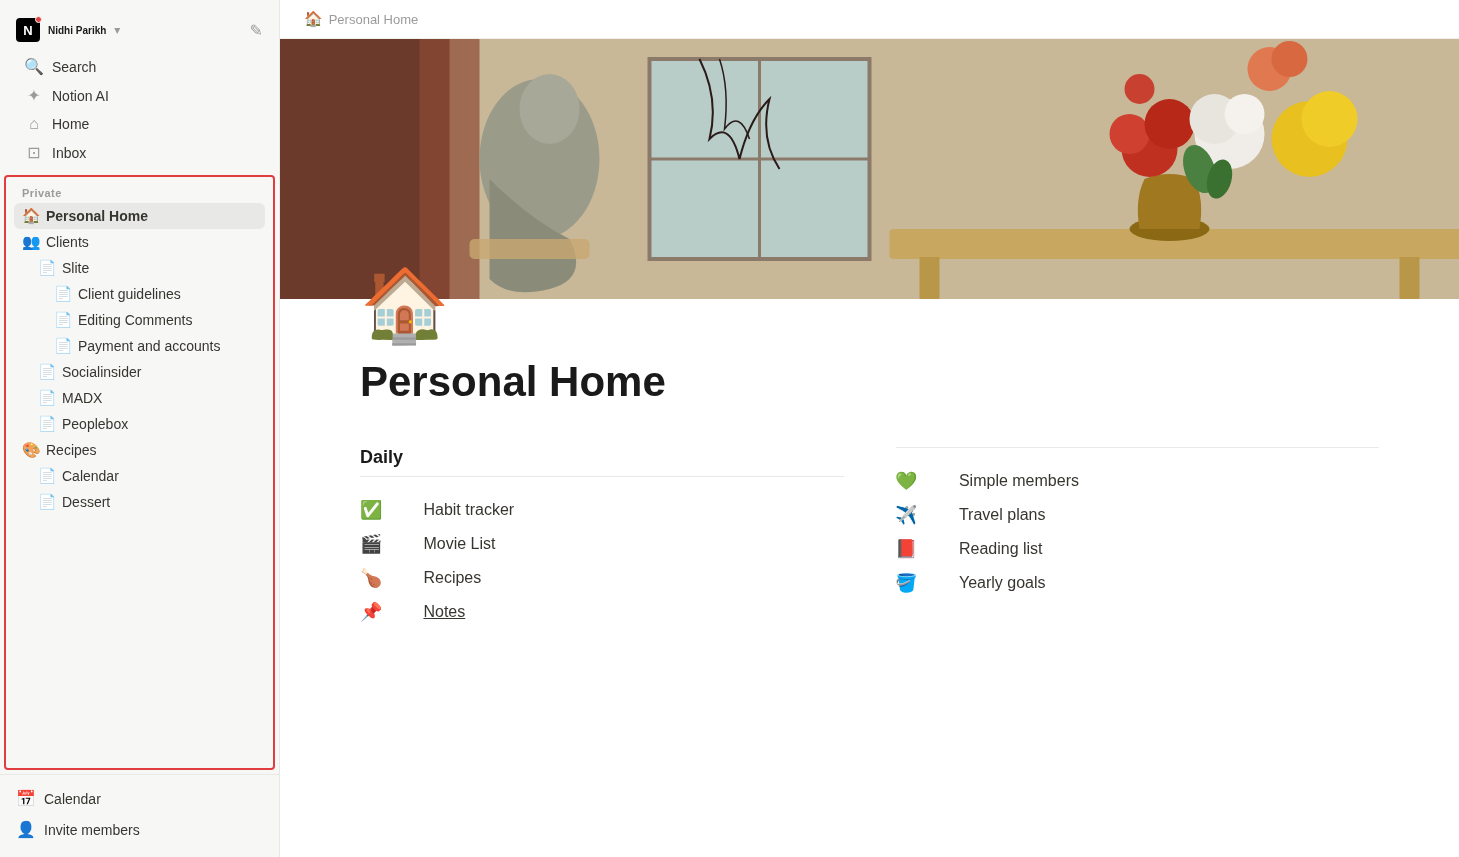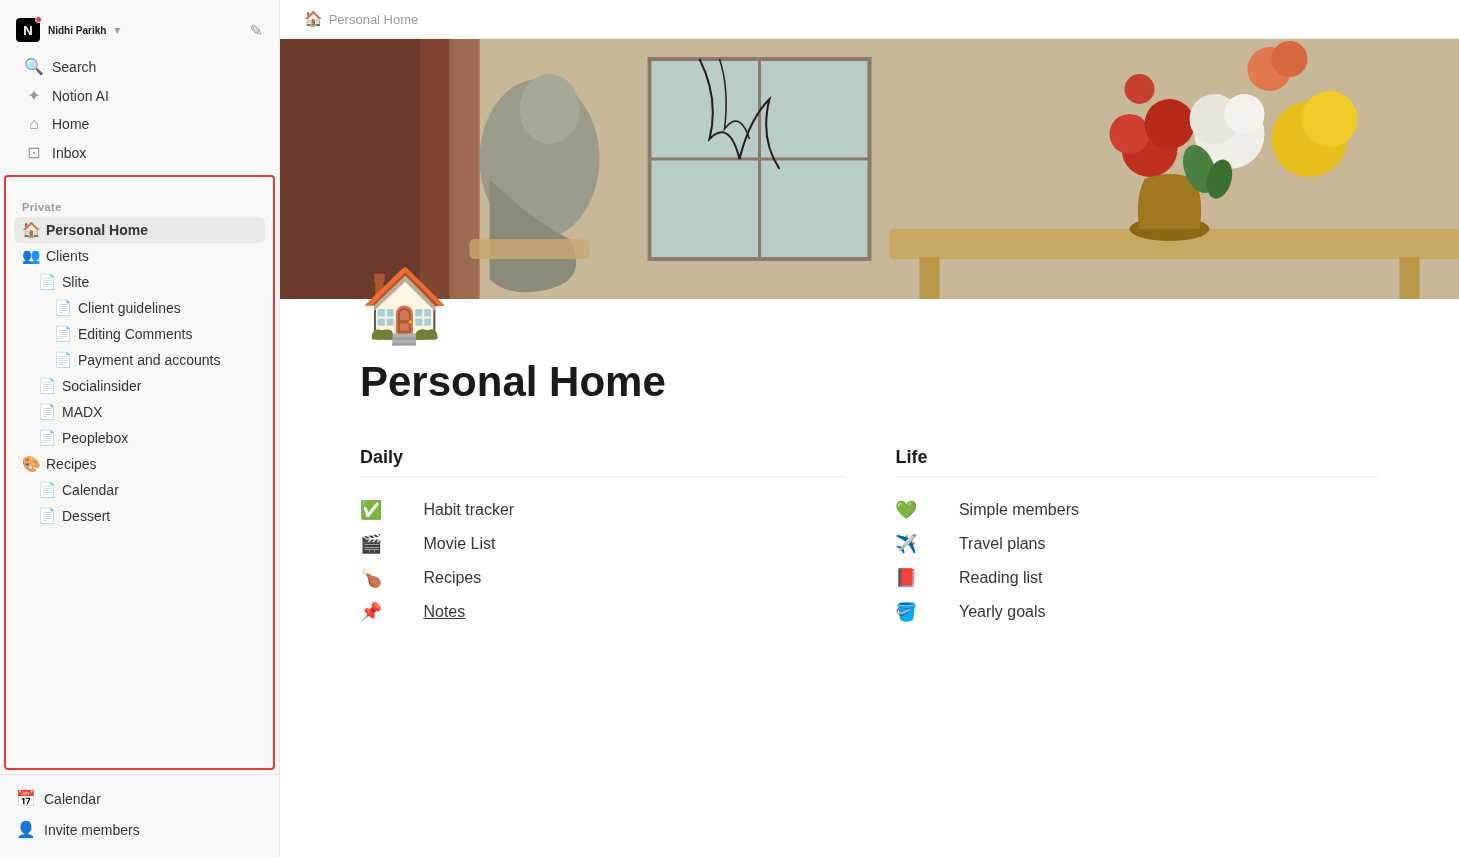--- a/index.html
+++ b/index.html
@@ -79,21 +79,21 @@
       overflow-y: auto;
       padding: 0 8px;
       border: 2px solid #e03e3e;
       margin: 0 4px 4px 4px;
       border-radius: 4px;
     }
     .private-label {
       font-size: 11px;
       font-weight: 600;
       color: #9b9b9b;
-      padding: 24px 8px 4px 8px;
+      padding: 10px 8px 4px 8px;
       letter-spacing: 0.04em;
       text-transform: none;
     }
 
     .tree-item {
       display: flex;
       align-items: center;
       gap: 6px;
       padding: 4px 8px;
       border-radius: 6px;
@@ -415,21 +415,20 @@
           <span class="link-icon">🍗</span>
           <span class="link-text">Recipes</span>
         </div>
         <div class="link-item">
           <span class="link-icon">📌</span>
           <span class="link-text underline">Notes</span>
         </div>
       </div>
 
       <div class="column">
-        <div class="column-title">Life</div>
         <div class="column-divider"></div>
 
         <div class="link-item">
           <span class="link-icon">💚</span>
           <span class="link-text">Simple members</span>
         </div>
         <div class="link-item">
           <span class="link-icon">✈️</span>
           <span class="link-text">Travel plans</span>
         </div>

